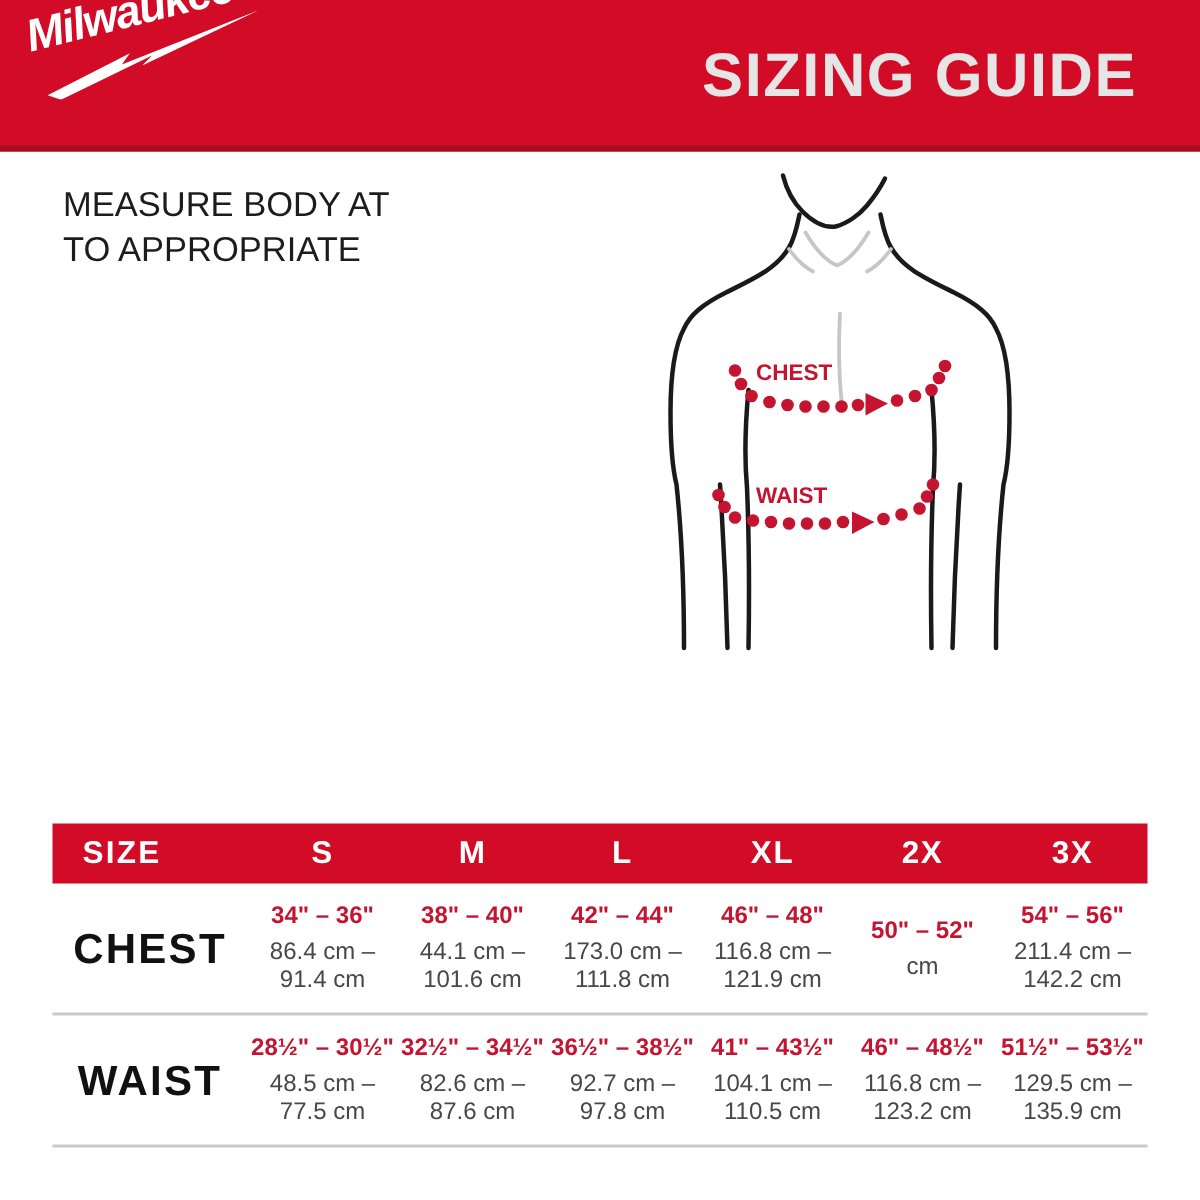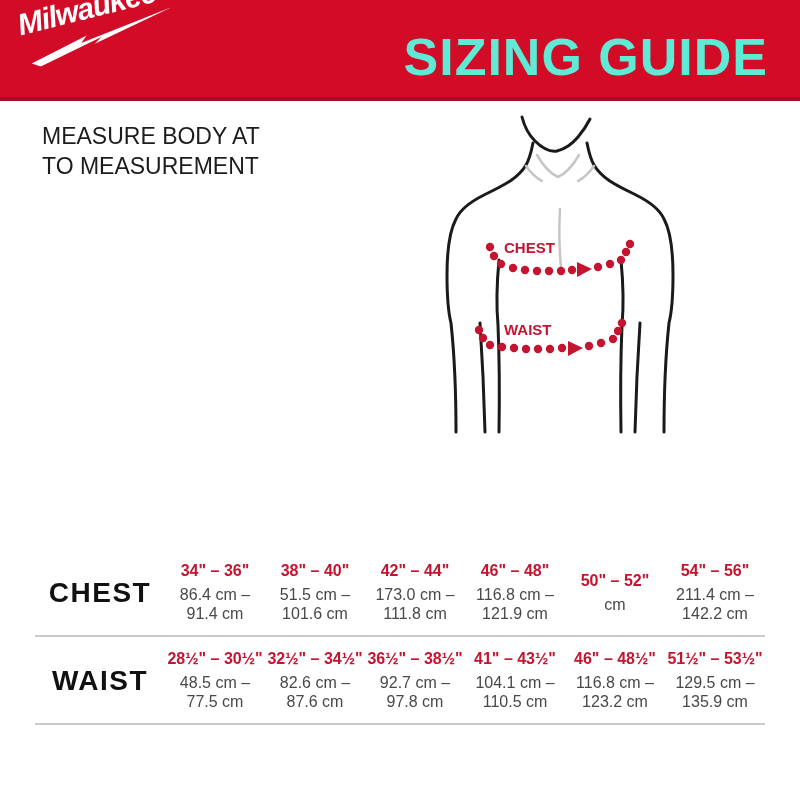--- a/index.html
+++ b/index.html
@@ -19,22 +19,22 @@
   .logo {
     position:absolute; left:24px; top:8px; width:170px; height:82px;
     transform:rotate(-14deg); transform-origin:left center;
   }
   .logo-text {
     color:#ffffff; font-style:italic; font-weight:bold; font-size:30px;
     letter-spacing:-1px; white-space:nowrap;
   }
   .logo-bolt { display:block; margin-top:2px; margin-left:4px; }
   .title {
-    position:absolute; right:32px; top:27px;
-    color:#5eead4; font-weight:bold; font-size:52px; letter-spacing:1px;
+    position:absolute; right:42px; top:27px;
+    color:#e5e5e5; font-weight:bold; font-size:41px; letter-spacing:1px;
     white-space:nowrap;
   }
   
   .intro { position:relative; height:448px; }
   .intro-text {
     position:absolute; left:42px; top:20px;
     font-size:23px; line-height:30px; color:#1c1c1e; letter-spacing:0;
   }
   .figure { position:absolute; left:420px; top:4px; }
   
@@ -76,21 +76,21 @@
         <path d="M0,21 L60,7 L53,13 L150,0 L66,17 L74,12 L8,26 Z" fill="#ffffff"></path>
       </svg>
     </div>
     <div class="title">SIZING GUIDE</div>
     <div class="topbar-edge"></div>
   </header>
 
   <section class="intro">
     <div class="intro-text">
       <div>MEASURE BODY AT</div>
-      <div>TO MEASUREMENT</div>
+      <div>TO APPROPRIATE</div>
     </div>
 
     <div class="figure">
       <svg width="360" height="340" viewBox="0 0 360 340">
 
         <g fill="none" stroke="#1a1a1a" stroke-width="3" stroke-linecap="round">
 
           <path d="M102,12 C104,20 108,29 115,36 C122,43 130,47 137,46 C145,44 153,38 158,32 C163,26 167,20 170,14"></path>
 
           <path d="M113,38 C111,48 109,55 106,60 C98,74 82,81 64,90 C48,98 40,105 36,114 C29,127 27,148 27,170 C27,190 28,206 31,218 C34,246 36,288 36,327"></path>
@@ -146,31 +146,40 @@
           <circle cx="193" cy="234" r="4.2"></circle>
           <circle cx="198" cy="226" r="4.2"></circle>
             <circle cx="202" cy="218" r="4.2"></circle>
           <text x="84" y="230" font-size="15" font-weight="bold" fill="#c41430">WAIST</text>
         </g>
       </svg>
     </div>
   </section>
 
   <section class="size-table">
+    <div class="thead">
+      <div class="hcell hcell-first">SIZE</div>
+      <div class="hcell">S</div>
+      <div class="hcell">M</div>
+      <div class="hcell">L</div>
+      <div class="hcell">XL</div>
+      <div class="hcell">2X</div>
+      <div class="hcell">3X</div>
+    </div>
 
     <div class="trow">
       <div class="row-label">CHEST</div>
       <div class="cell">
         <span class="in">34" – 36"</span>
         <span class="cm">86.4 cm –</span>
         <span class="cm">91.4 cm</span>
       </div>
       <div class="cell">
         <span class="in">38" – 40"</span>
-        <span class="cm">51.5 cm –</span>
+        <span class="cm">44.1 cm –</span>
         <span class="cm">101.6 cm</span>
       </div>
       <div class="cell">
         <span class="in">42" – 44"</span>
         <span class="cm">173.0 cm –</span>
         <span class="cm">111.8 cm</span>
       </div>
       <div class="cell">
         <span class="in">46" – 48"</span>
         <span class="cm">116.8 cm –</span>

